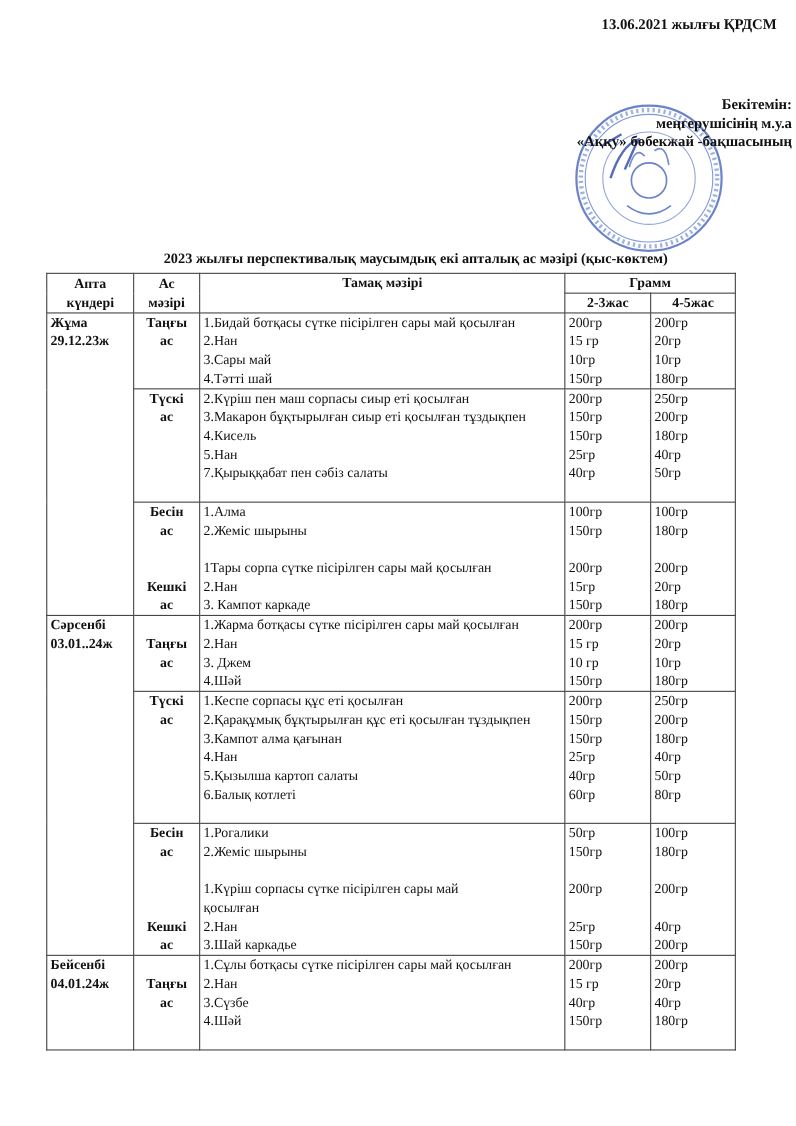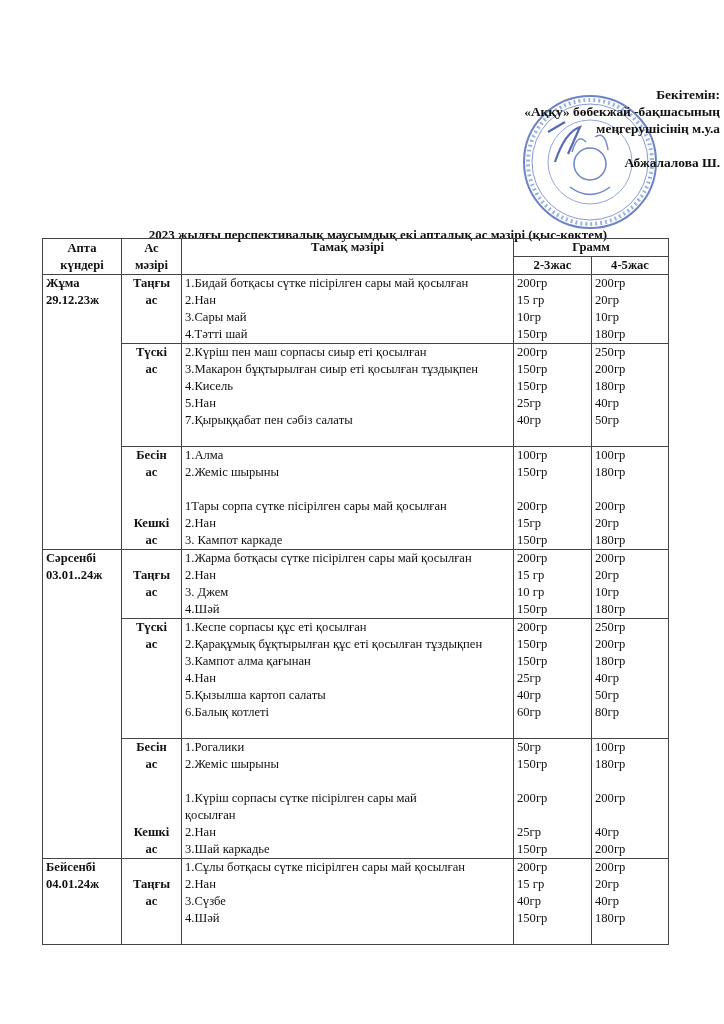--- a/index.html
+++ b/index.html
@@ -7,54 +7,54 @@
          font-family: "Liberation Serif", "DejaVu Serif", serif; color: #111; }
   .header-block { position: absolute; right: 18px; top: 14px; text-align: right;
                   font-weight: bold; font-size: 13.4px; line-height: 16.6px; }
   .header-block div { white-space: nowrap; }
   .approve-block { position: absolute; right: 4px; top: 86px; text-align: right;
                    font-weight: bold; font-size: 13.4px; line-height: 17px; z-index: 2; }
   .approve-block .gap { height: 17px; }
   .stamp { position: absolute; left: 520px; top: 92px; width: 140px; height: 140px; z-index: 1; opacity: 0.75; }
   .title { position: absolute; left: 0; width: 724px; top: 227px; text-align: center;
            font-weight: bold; font-size: 13px; padding-left: 32px; box-sizing: border-box; }
-  table.menu { position: absolute; left: 42px; top: 238px; border-collapse: collapse;
+  table.menu { position: absolute; left: 42px; top: 248px; border-collapse: collapse;
                font-size: 12.6px; line-height: 17px; }
   table.menu td, table.menu th { border: 1.4px solid #444; padding: 0 3px; vertical-align: top; }
   table.menu th { font-weight: bold; text-align: center; vertical-align: middle; }
   .c1 { width: 72px; } .c2 { width: 53px; margin-top: 24px; } .c3 { width: 325px; } .c4 { width: 71px; margin-top: 37px; } .c5 { width: 70px; }
   .day { font-weight: bold; text-align: left; }
   .meal { font-weight: bold; text-align: center; }
   .items div, .g div { white-space: nowrap; overflow: hidden; height: 17px; }
   .items { max-width: 325px; overflow: hidden; }
   .blank { height: 17px; }
 </style>
 </head>
 <body>
 
 <div class="header-block">
+  <div>13.06.2021 жылғы ҚРДСМ</div>
 </div>
 
 <svg class="stamp" viewBox="0 0 140 140">
   <circle cx="70" cy="70" r="66" fill="none" stroke="#3b5bb5" stroke-width="2"></circle>
   <circle cx="70" cy="70" r="58" fill="none" stroke="#5a78c9" stroke-width="1"></circle>
   <circle cx="70" cy="70" r="42" fill="none" stroke="#6f89d0" stroke-width="1"></circle>
   <circle cx="70" cy="70" r="62" fill="none" stroke="#7f97d8" stroke-width="4" stroke-dasharray="2 3"></circle>
   <circle cx="70" cy="72" r="16" fill="none" stroke="#3b5bb5" stroke-width="1.5"></circle>
   <path d="M50 95 Q70 110 90 95" fill="none" stroke="#3b5bb5" stroke-width="1.5"></path>
   <path d="M52 60 Q58 40 66 50 M75 45 Q85 38 88 58" fill="none" stroke="#4a66bd" stroke-width="1.5"></path>
   <path d="M28 40 L45 30 M35 70 Q45 40 60 35 L48 62" fill="none" stroke="#1f3aa0" stroke-width="2.2"></path>
 </svg>
 
 <div class="approve-block">
   <div>Бекітемін:</div>
+  <div>меңгерушісінің м.у.а</div>
   <div>«Аққу» бөбекжай  -бақшасының</div>
-  <div>меңгерушісінің м.у.а</div>
   <div class="gap"></div>
-  <div>Абжалалова Ш.</div>
 </div>
 
 <div class="title">2023 жылғы   перспективалық маусымдық екі апталық ас мәзірі  (қыс-көктем)</div>
 
 <table class="menu">
   <thead>
     <tr>
       <th class="c1" rowspan="2">
         <div>Апта</div>
         <div>күндері</div>

